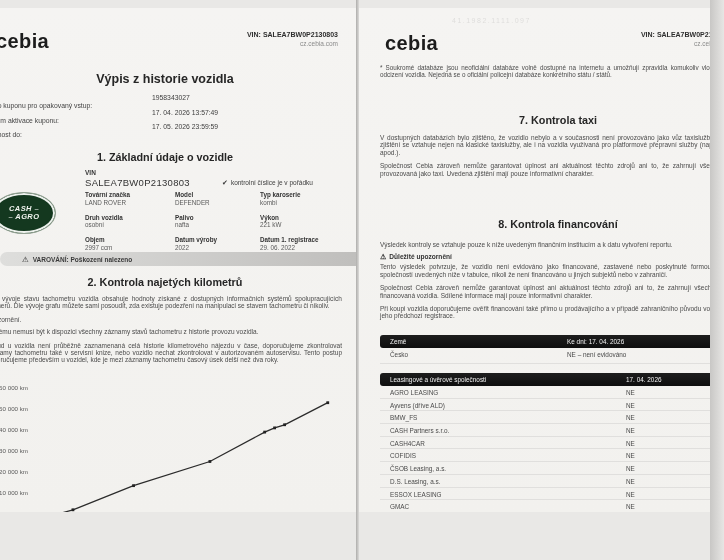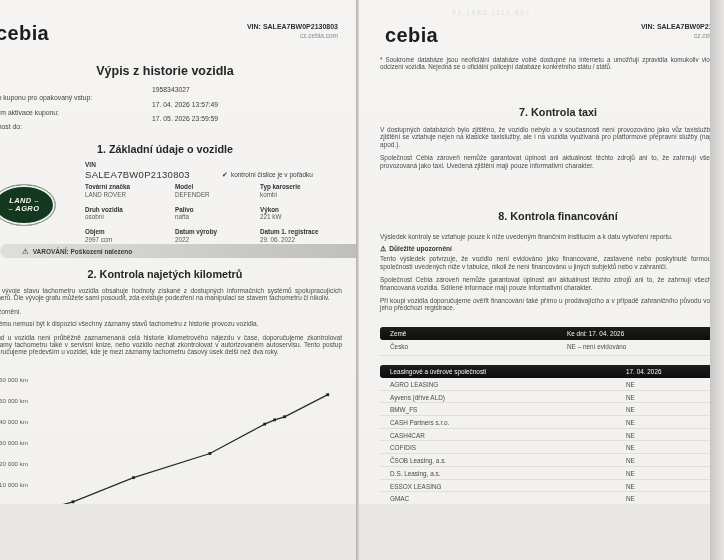--- a/index.html
+++ b/index.html
@@ -1,17 +1,17 @@
 <!DOCTYPE html>
 <html><head>
 <meta charset="utf-8">
 <style>
   html,body{margin:0;padding:0;}
   body{width:724px;height:560px;background:#e9e8e6;font-family:"Liberation Sans",sans-serif;overflow:hidden;position:relative;}
-  .page{position:absolute;top:0;height:504px;background:linear-gradient(180deg,#f5f4f2,#f2f1ee);overflow:hidden;filter:blur(0.2px);}
+  .page{position:absolute;top:8px;height:504px;background:linear-gradient(180deg,#f5f4f2,#f2f1ee);overflow:hidden;filter:blur(0.2px);}
   #left-page{left:0;width:356px;}
   #page-divider{position:absolute;top:0;left:356px;width:3px;height:560px;background:linear-gradient(90deg,#aeadab,#dcdbd9);}
   #right-page{left:359px;width:351px;}
   #edge-strip{position:absolute;top:0;left:710px;width:14px;height:560px;background:linear-gradient(90deg,#c8c7c5,#e7e6e4);}
   .content{position:absolute;top:0;}
   #left-content{left:-14px;width:358px;height:560px;}
   #right-content{left:21px;width:356px;height:560px;}
   .abs{position:absolute;}
   .logo{font-size:20px;font-weight:bold;letter-spacing:.4px;color:#1c1c1c;}
   .vin-head{text-align:right;line-height:9px;}
@@ -62,21 +62,21 @@
 
     <div class="abs" style="left:0;top:86px;width:358px;" id="coupon-rows">
         <div class="coupon-row"><span class="lab">Číslo kuponu pro opakovaný vstup:</span><span class="val">1958343027</span></div>
         <div class="coupon-row"><span class="lab">Datum aktivace kuponu:</span><span class="val">17. 04. 2026 13:57:49</span></div>
         <div class="coupon-row"><span class="lab">Platnost do:</span><span class="val">17. 05. 2026 23:59:59</span></div>
       </div>
 
     <div class="abs h-sec" style="top:143px;">1. Základní údaje o vozidle</div>
 
     <div class="abs badge" style="left:6px;top:184px;width:62px;height:40px;">
-      <span>LAND –</span>
+      <span>CASH –</span>
       <span>– AGRO</span>
     </div>
 
     <div class="abs vin-label" style="left:99px;top:161px;">VIN</div>
     <div class="abs vin-value" style="left:99px;top:169px;">SALEA7BW0P2130803</div>
     <div class="abs check-line" style="left:236px;top:171px;">
       <span class="ck">✔</span><span>kontrolní číslice je v pořádku</span>
     </div>
 
     <div class="abs spec-grid" style="left:99px;top:183px;width:262px;" id="spec-grid">

